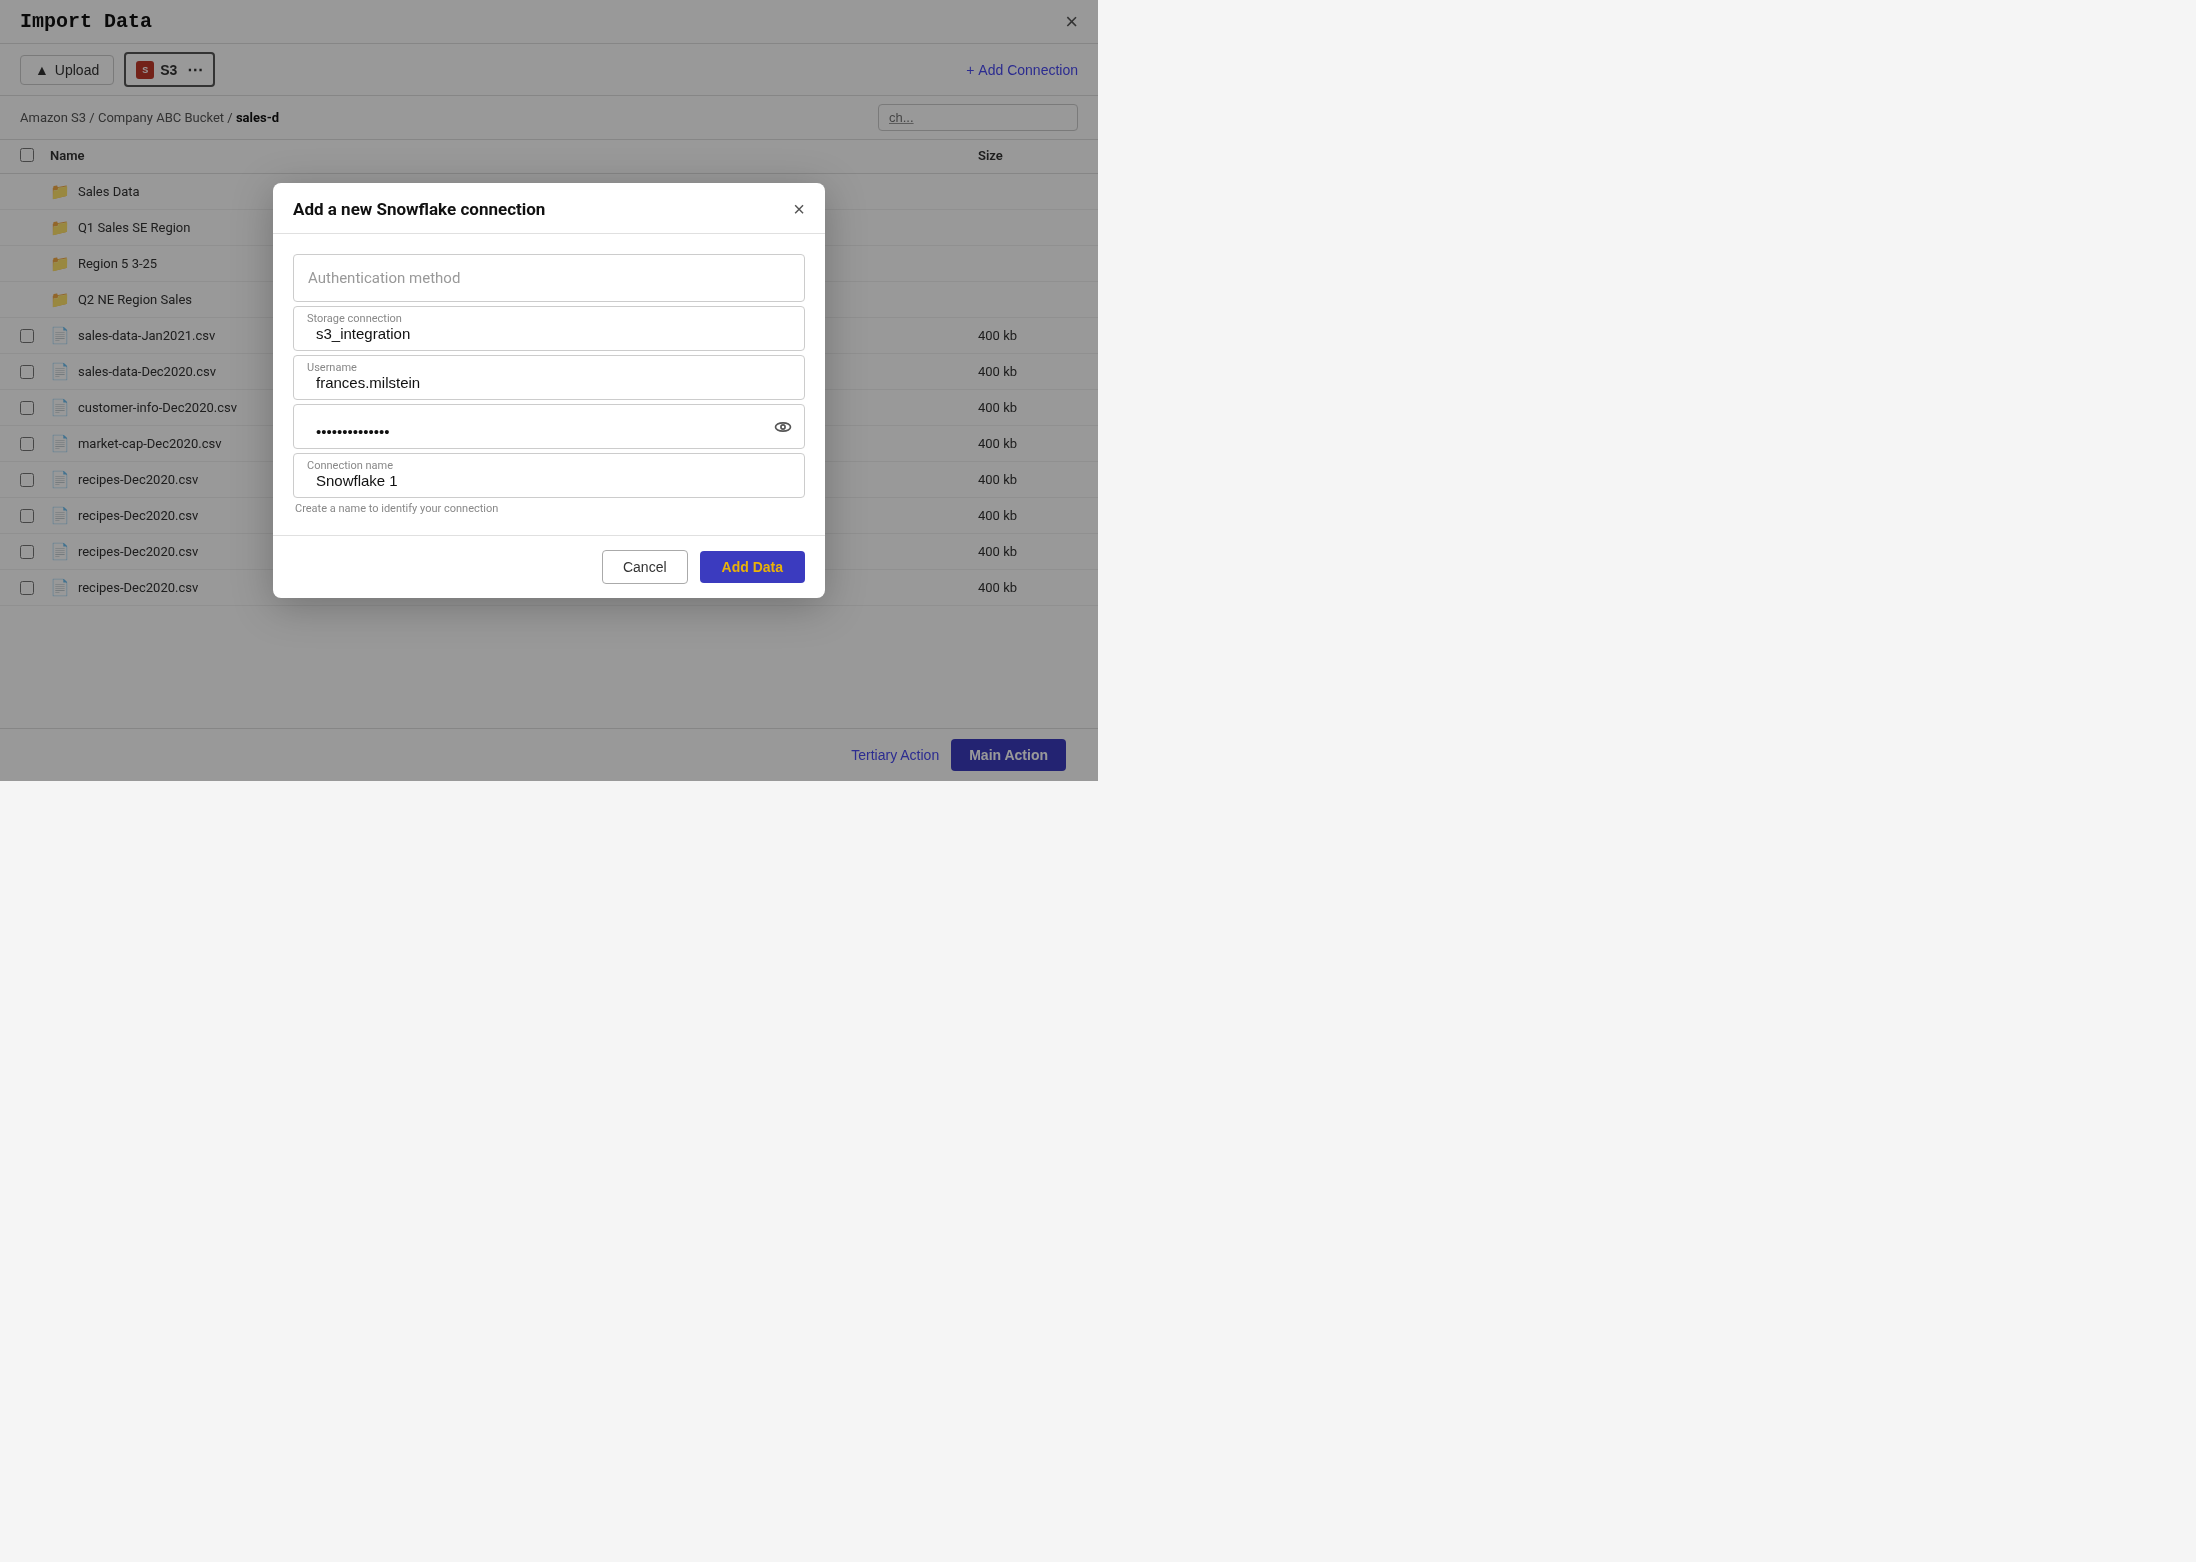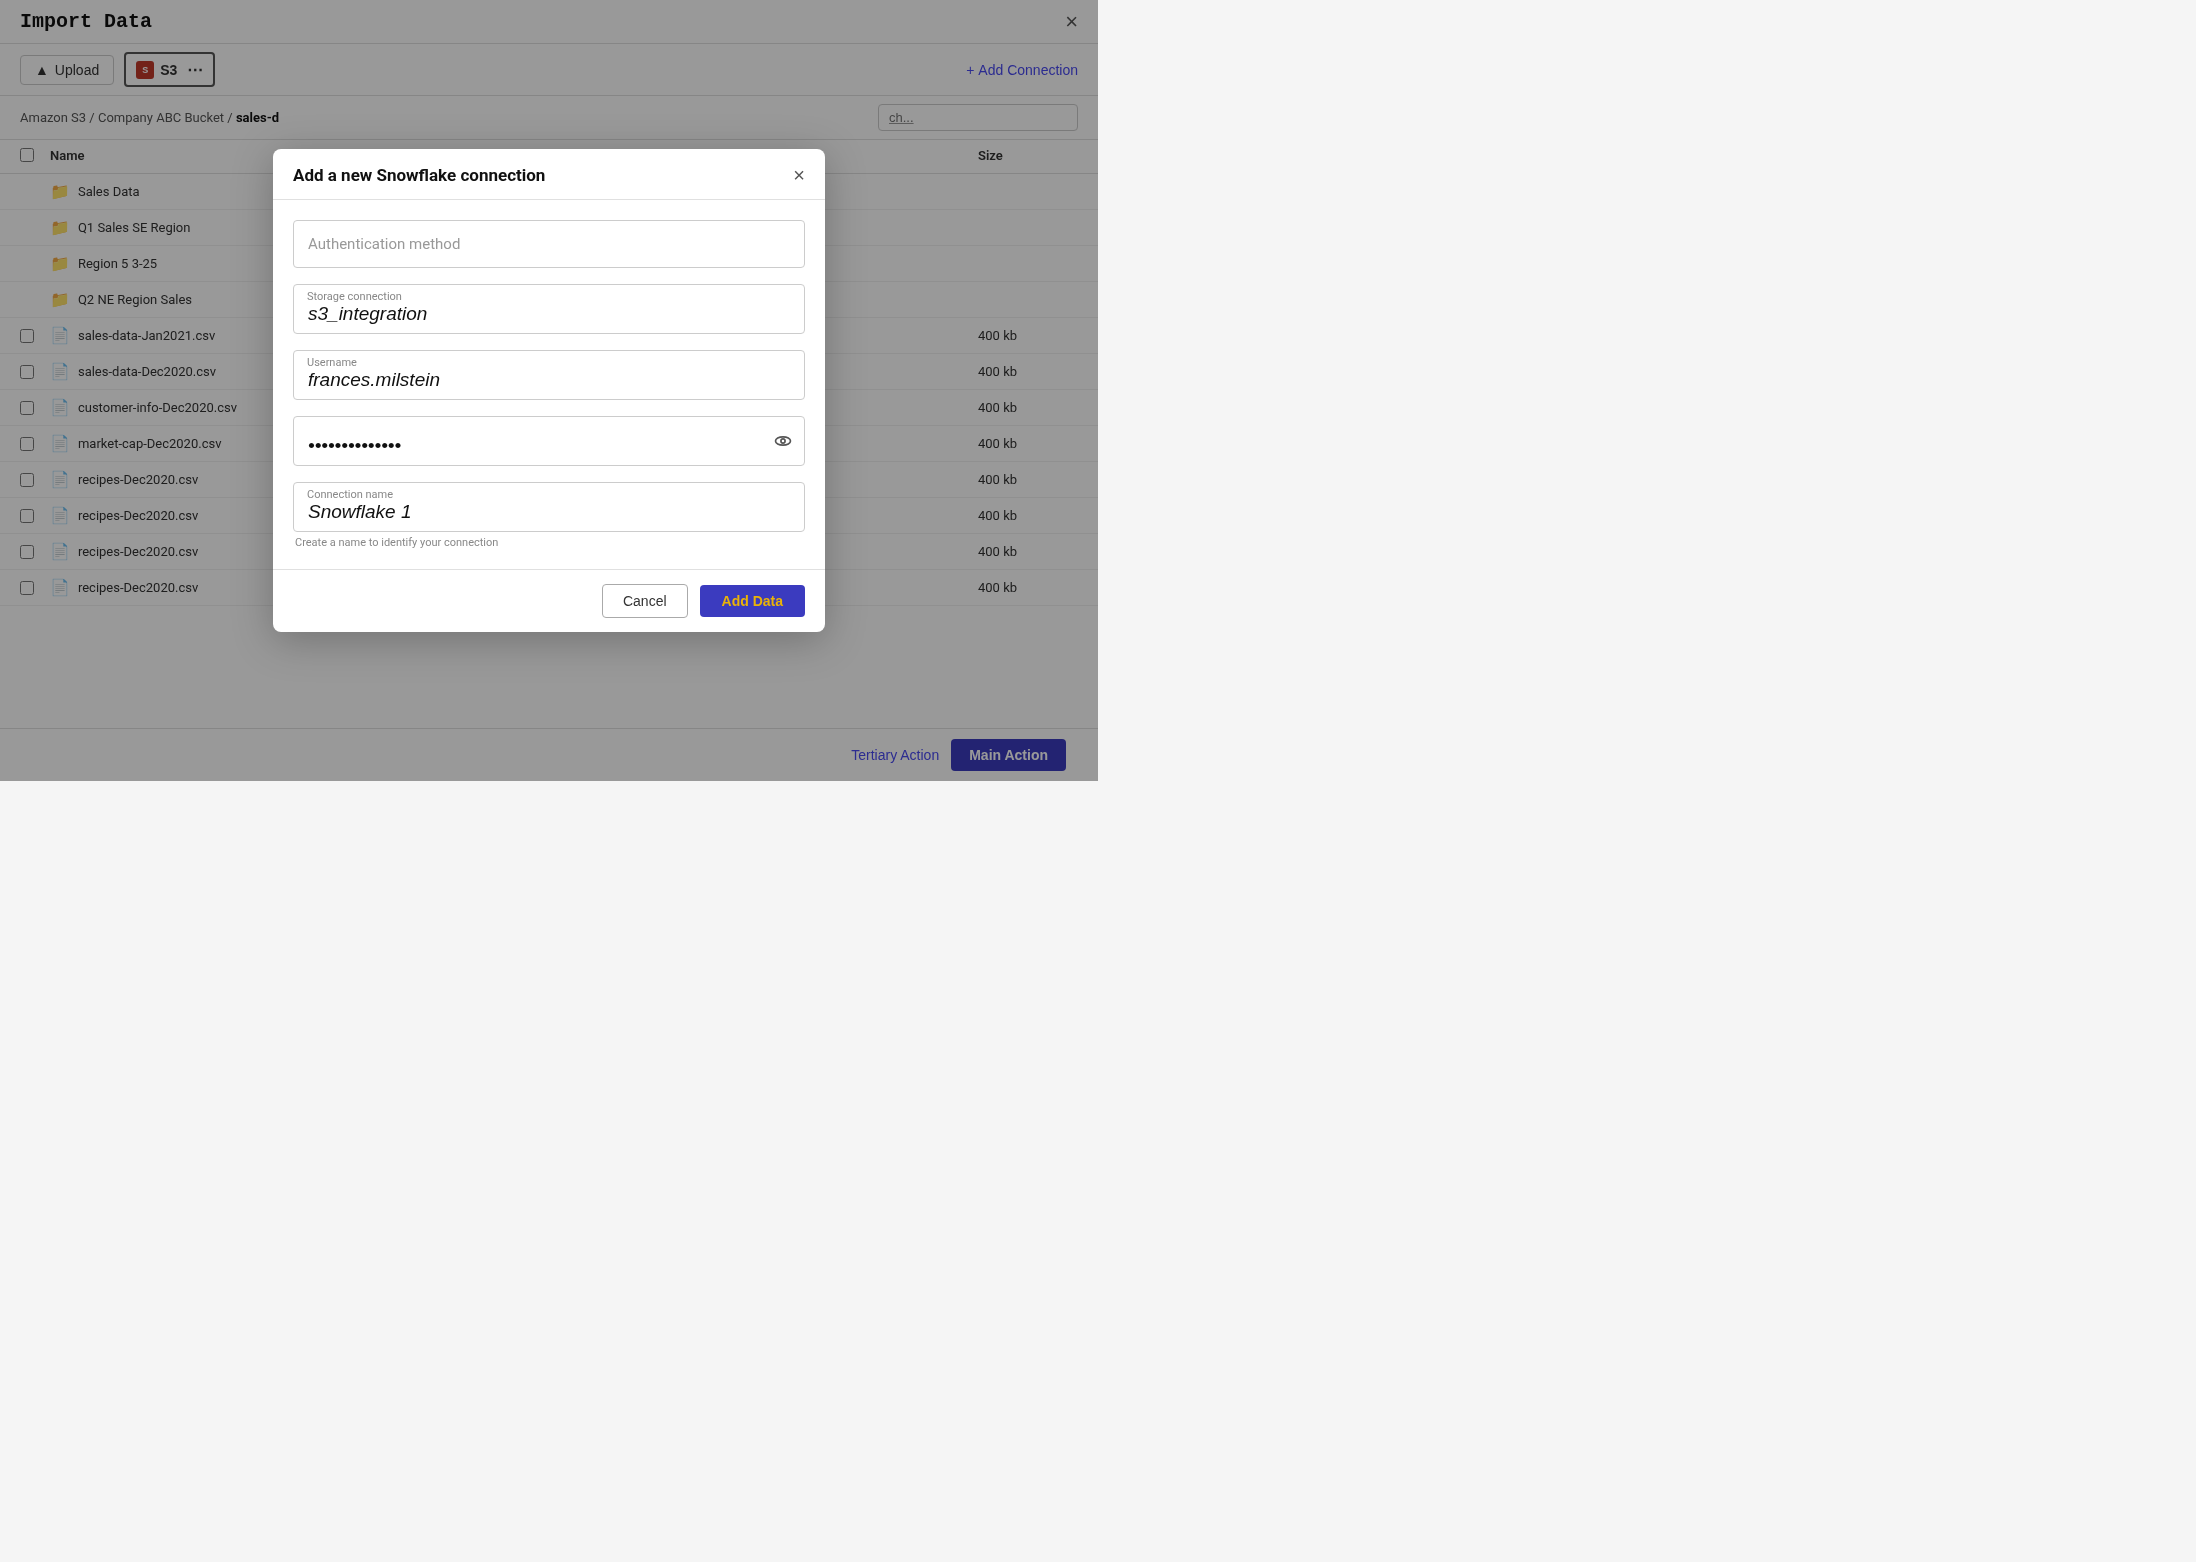--- a/index.html
+++ b/index.html
@@ -235,37 +235,36 @@
       border: none;
       font-size: 20px;
       cursor: pointer;
       color: #555;
       line-height: 1;
     }
     .modal-body {
       padding: 20px;
       display: flex;
       flex-direction: column;
-      gap: 16px;
+      gap: 4px;
     }
 
     
     .field-group {
       position: relative;
     }
     .field-group input {
       width: 100%;
-      padding: 18px 14px 8px;
+      padding: 18px 22px 8px;
       border: 1px solid #ccc;
       border-radius: 4px;
-      font-size: 19px;
+      font-size: 15px;
       color: #111;
       outline: none;
       background: #fff;
-      font-style: italic;
     }
     .field-label {
       position: absolute;
       top: 6px;
       left: 14px;
       font-size: 11px;
       color: #888;
       pointer-events: none;
     }
     .field-hint {

